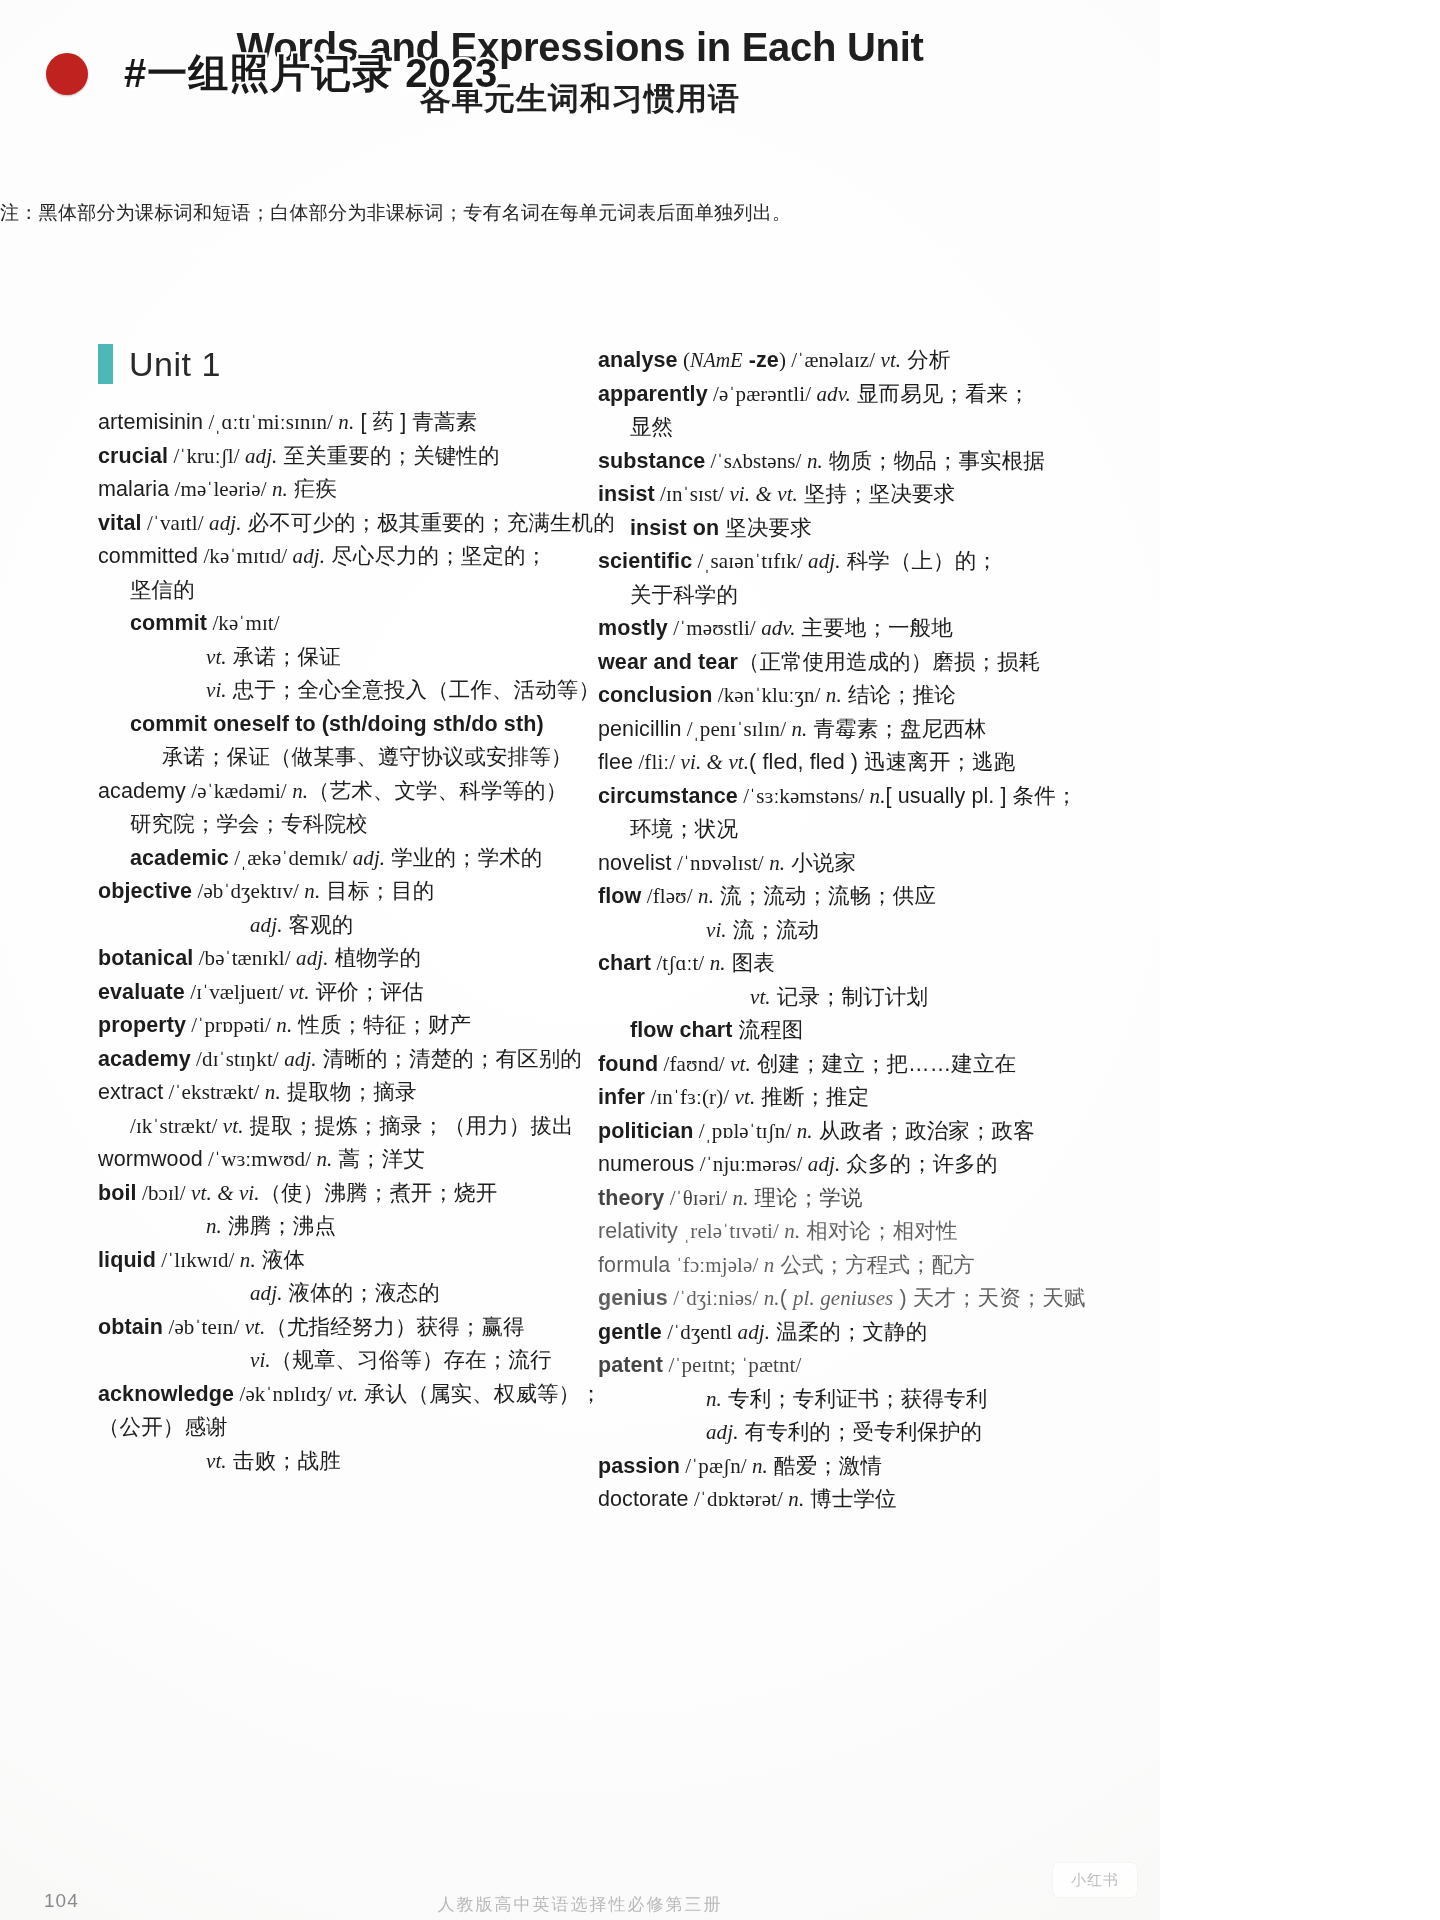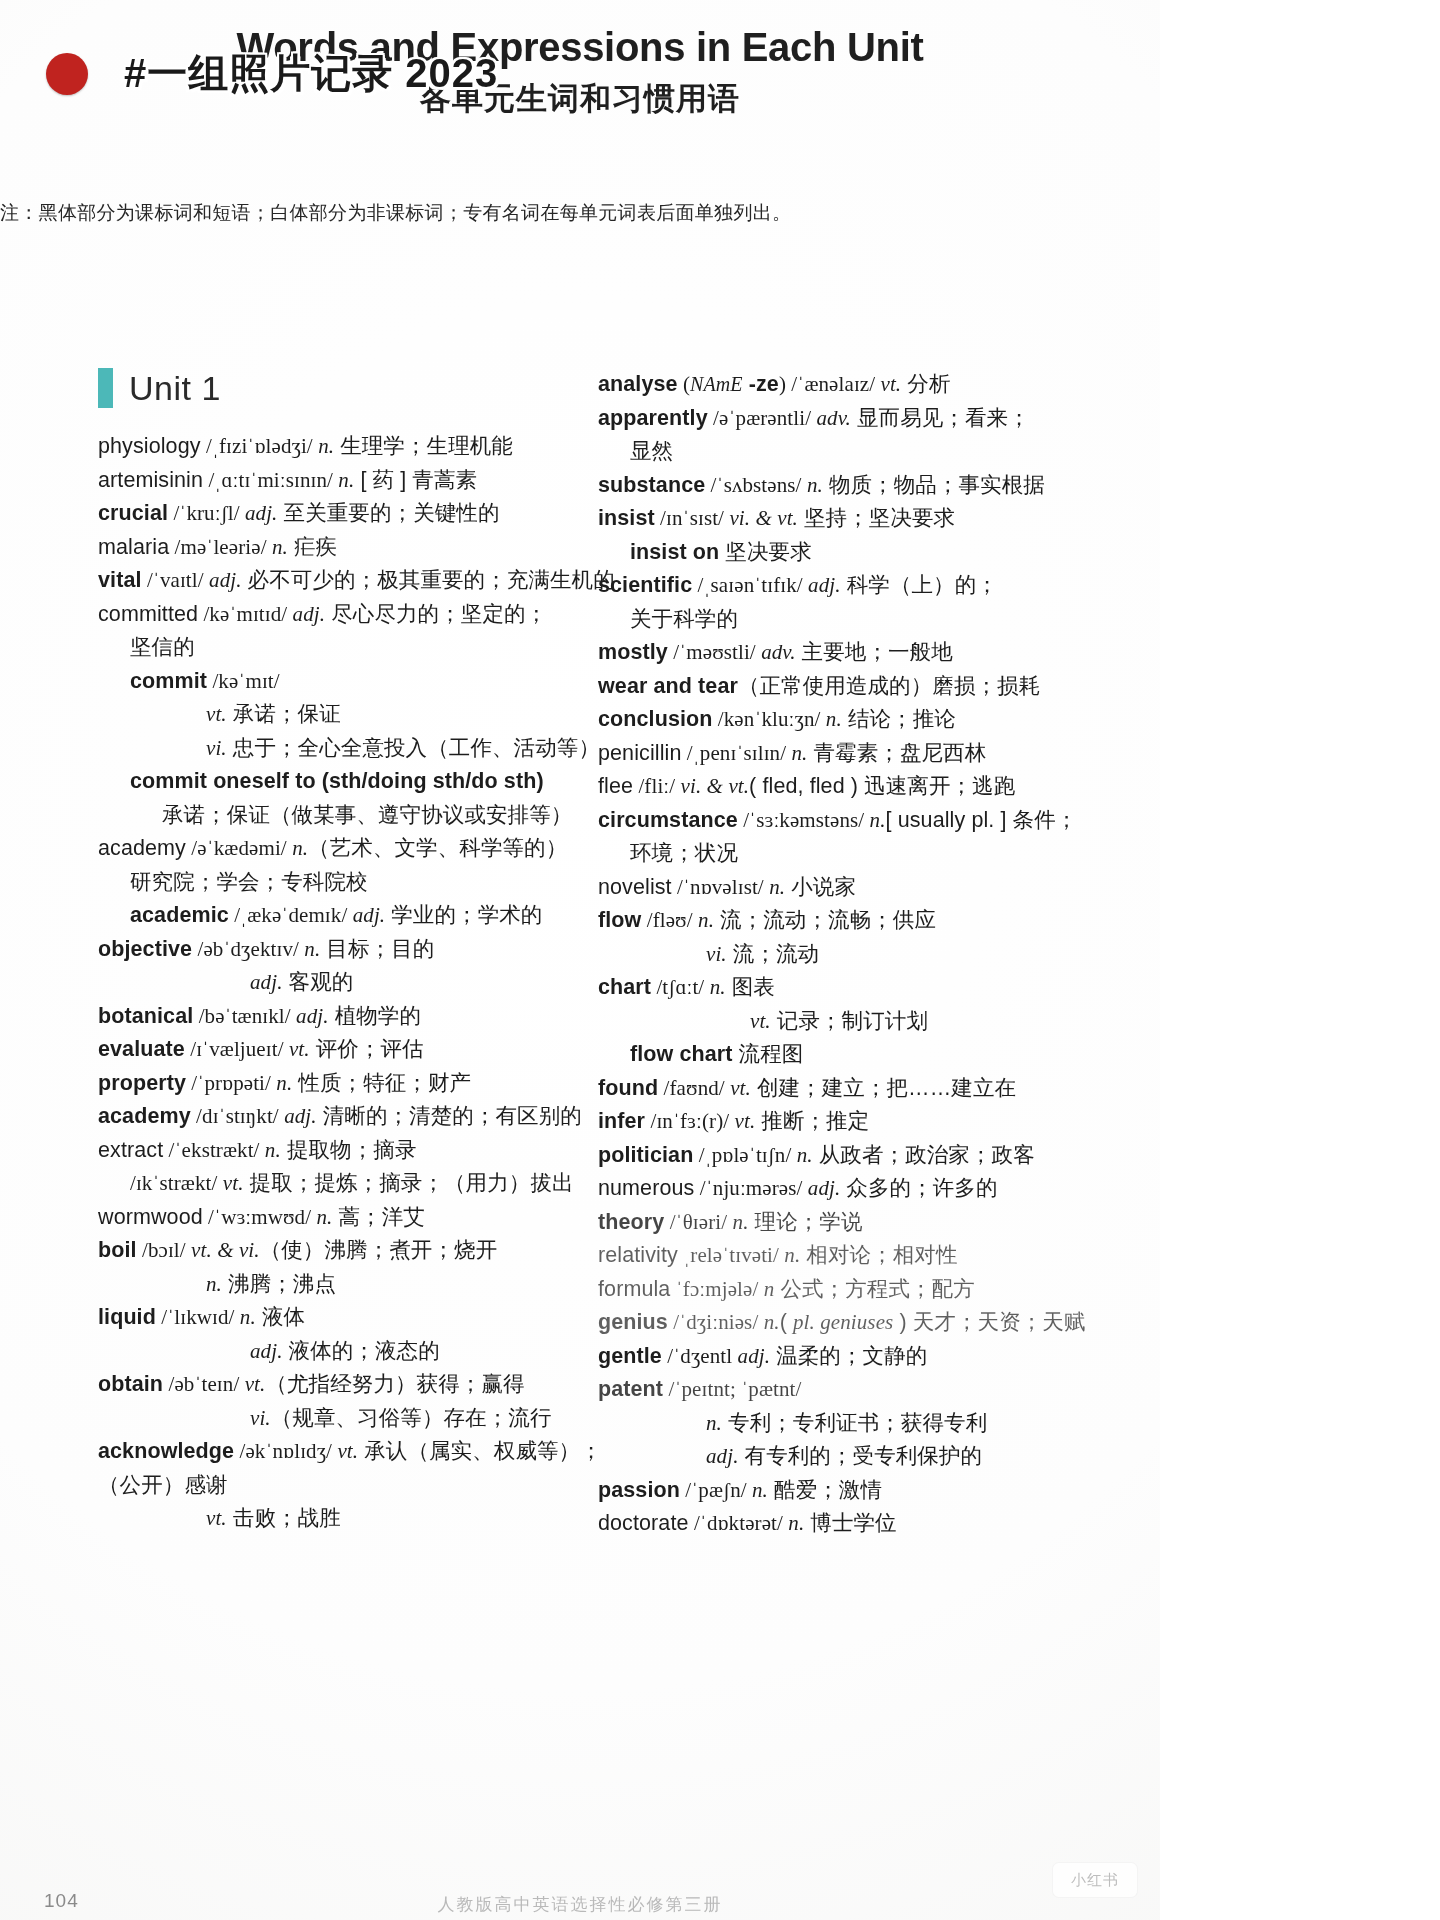--- a/index.html
+++ b/index.html
@@ -86,21 +86,21 @@
     text-shadow:
       2px 0 0 #fff, -2px 0 0 #fff, 0 2px 0 #fff, 0 -2px 0 #fff,
       2px 2px 0 #fff, -2px -2px 0 #fff, 2px -2px 0 #fff, -2px 2px 0 #fff,
       3px 3px 0 #fff, -3px 3px 0 #fff;
     white-space: nowrap;
   }
 
   
   .columns {
     position: absolute;
-    top: 368px;
+    top: 344px;
     left: 0;
     width: 1160px;
     display: flex;
     align-items: flex-start;
   }
   .col {
     width: 500px;
     flex: 0 0 auto;
   }
   .col-left  { margin-left: 98px; }
@@ -211,21 +211,20 @@
   </div>
 
   <div class="columns">
 
     <div class="col col-left">
       <div class="unit-head">
         <span class="unit-bar"></span>
         <span class="unit-label">Unit 1</span>
       </div>
       <div id="left-entries">
-          <div class="entry"><span class="hw-light">physiology</span><span class="ipa"> /ˌfɪziˈɒlədʒi/ </span><span class="pos">n.</span><span class="cn"> 生理学；生理机能</span></div>
           <div class="entry"><span class="hw-light">artemisinin</span><span class="ipa"> /ˌɑːtɪˈmiːsɪnɪn/ </span><span class="pos">n.</span><span class="cn"> [ 药 ] 青蒿素</span></div>
           <div class="entry"><span class="hw">crucial</span><span class="ipa"> /ˈkruːʃl/ </span><span class="pos">adj.</span><span class="cn"> 至关重要的；关键性的</span></div>
           <div class="entry"><span class="hw-light">malaria</span><span class="ipa"> /məˈleəriə/ </span><span class="pos">n.</span><span class="cn"> 疟疾</span></div>
           <div class="entry"><span class="hw">vital</span><span class="ipa"> /ˈvaɪtl/ </span><span class="pos">adj.</span><span class="cn"> 必不可少的；极其重要的；充满生机的</span></div>
           <div class="entry"><span class="hw-light">committed</span><span class="ipa"> /kəˈmɪtɪd/ </span><span class="pos">adj.</span><span class="cn"> 尽心尽力的；坚定的；</span></div>
           <div class="entry ind1"><span class="cn">坚信的</span></div>
           <div class="entry ind1"><span class="hw">commit</span><span class="ipa"> /kəˈmɪt/</span></div>
           <div class="entry ind3"><span class="pos">vt.</span><span class="cn"> 承诺；保证</span></div>
           <div class="entry ind3"><span class="pos">vi.</span><span class="cn"> 忠于；全心全意投入（工作、活动等）</span></div>
           <div class="entry ind1"><span class="hw">commit oneself to (sth/doing sth/do sth)</span></div>

